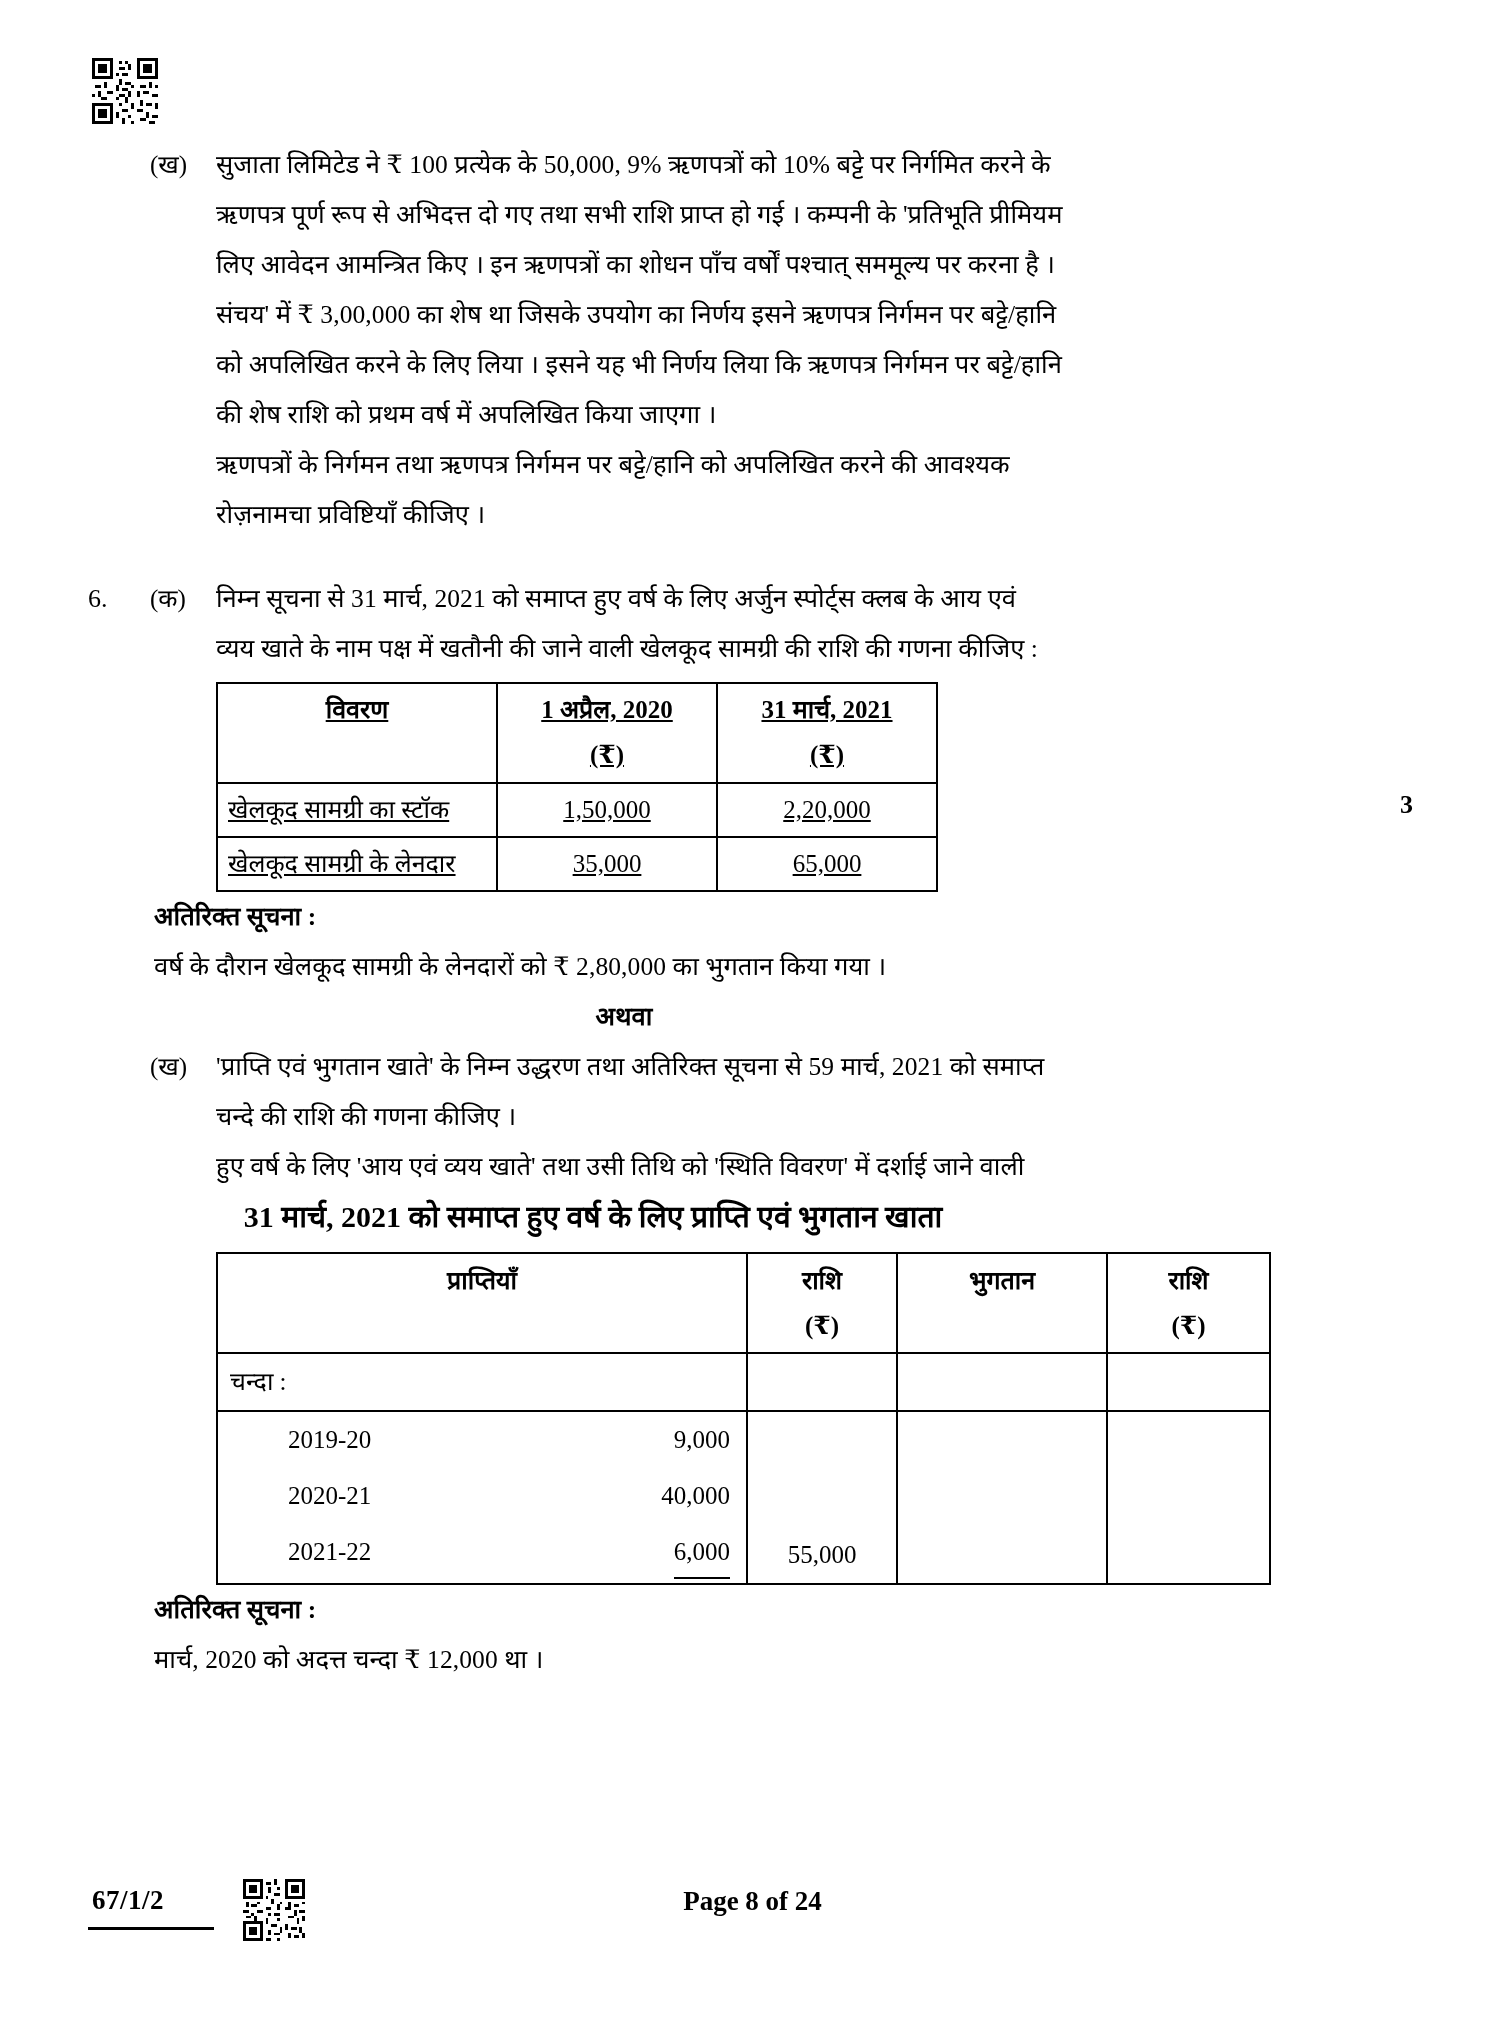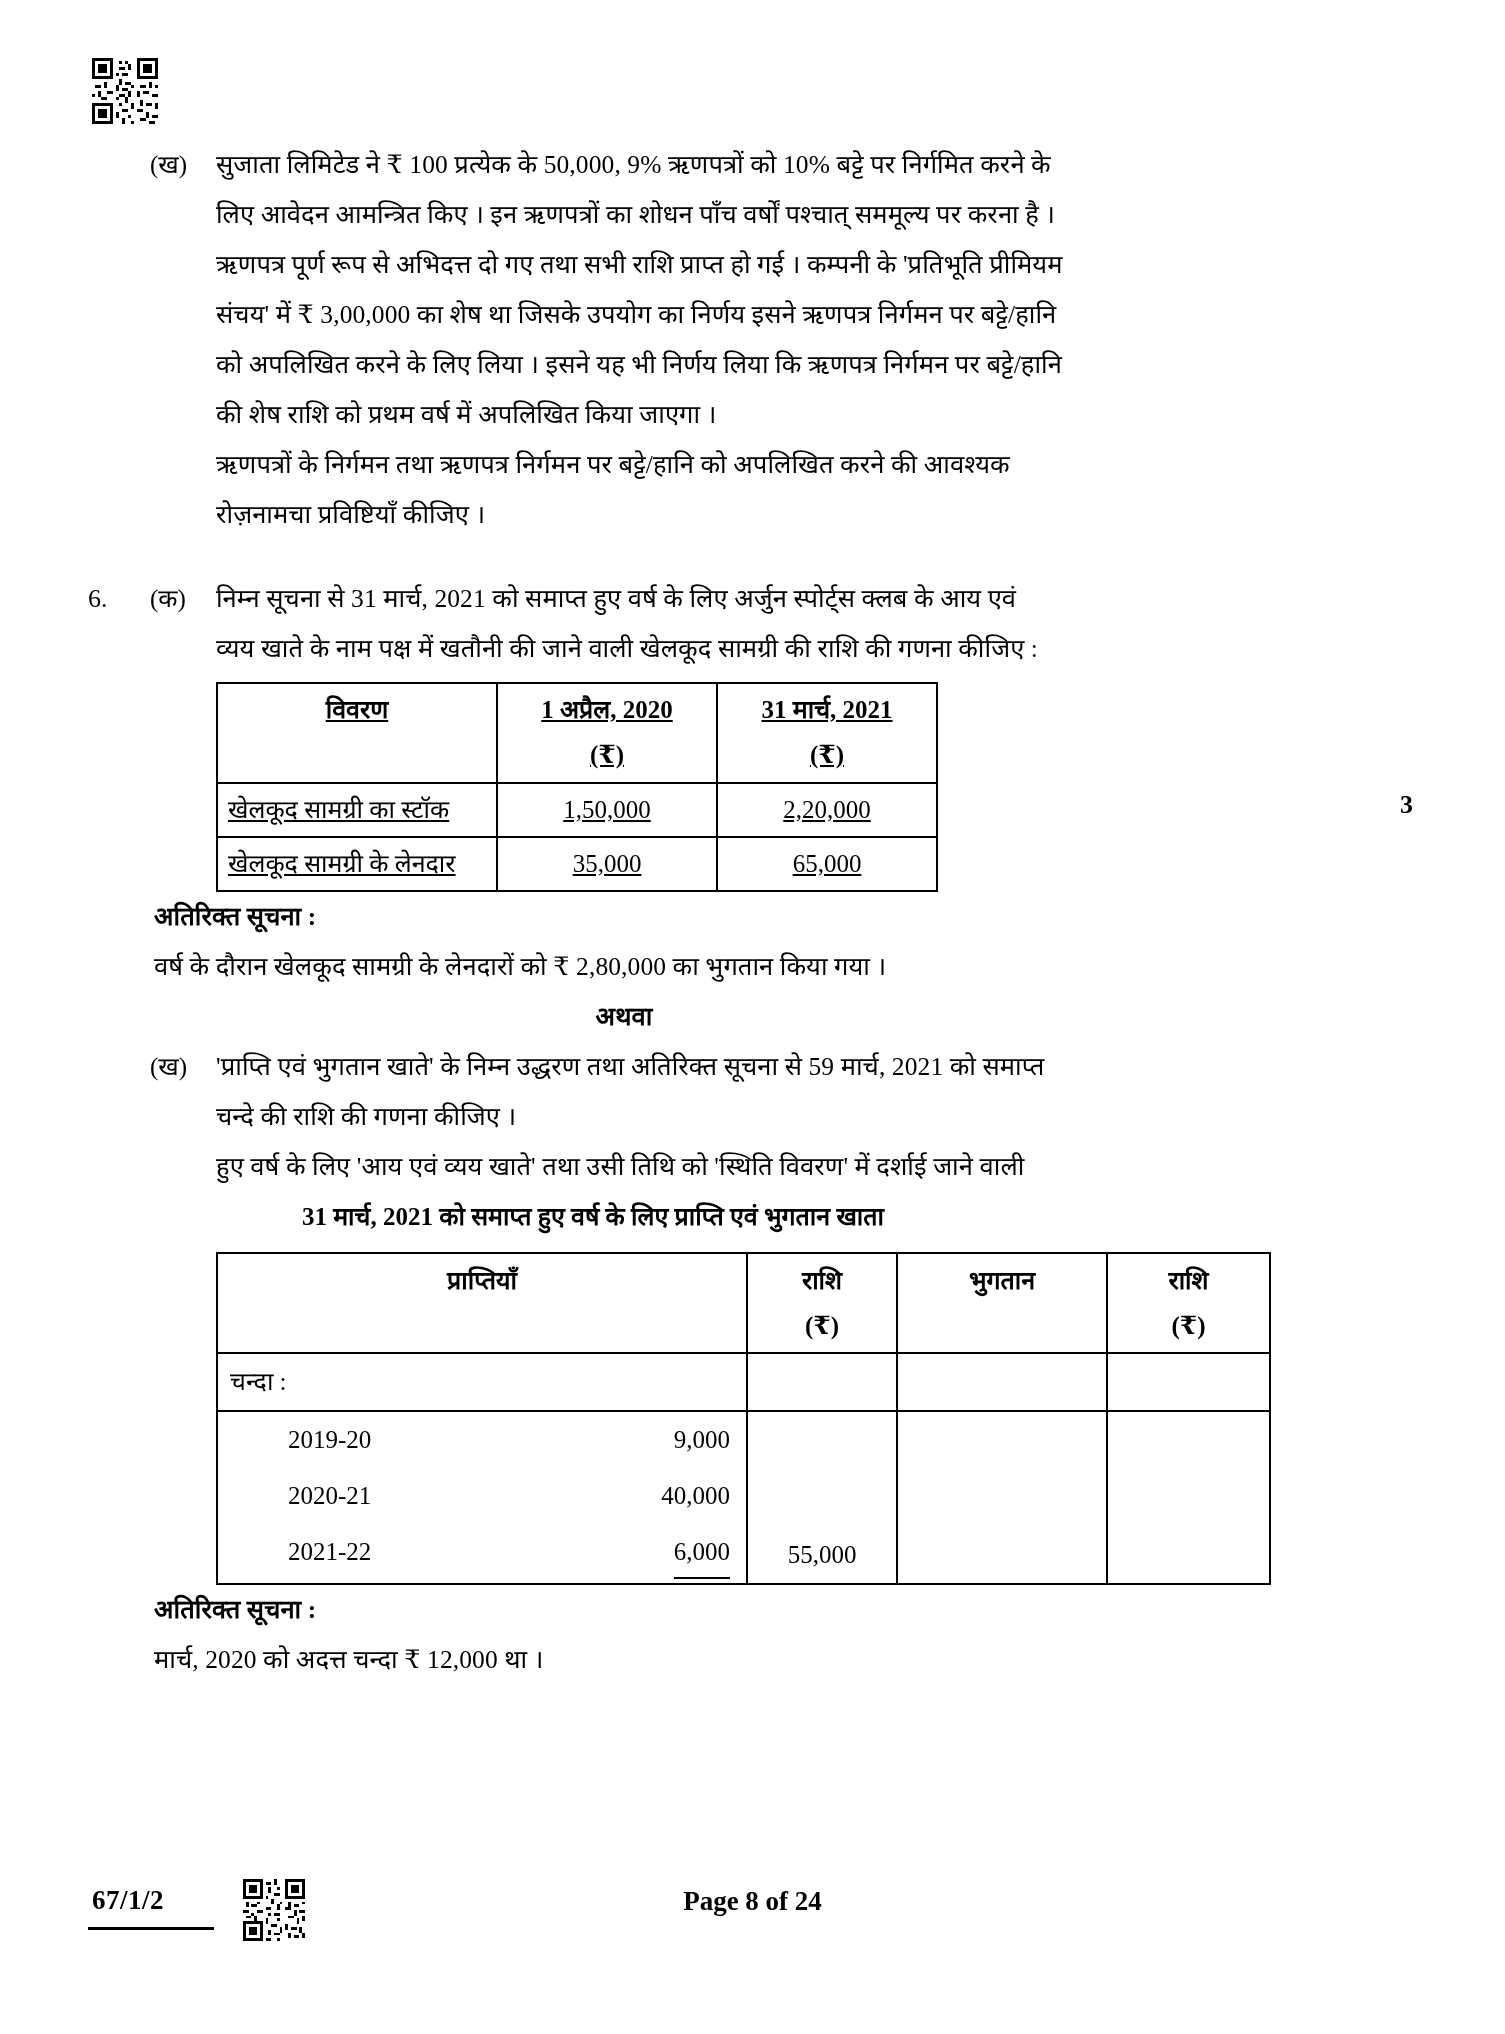--- a/index.html
+++ b/index.html
@@ -137,21 +137,21 @@
   #table-receipts td.amt { text-align: right; padding-right: 16px; }
   #table-receipts td.amt-ul span.u {
     border-bottom: 2px solid #000;
     padding-bottom: 1px;
     display: inline-block;
   }
   #table-receipts td.total { text-align: center; vertical-align: bottom; }
   #table-receipts td.blank { }
   .tbl-caption {
     text-align: center;
-    font-size: 25px;
+    font-size: 30px;
     font-weight: 700;
     line-height: 50px;
     width: 1010px;
     margin-left: 0;
   }
 
   
   .marks {
     position: absolute;
     font-size: 26px;
@@ -326,22 +326,22 @@
     </svg>
   </div>
 
   <div class="content">
 
     <div class="row">
       <div class="qnum"></div>
       <div class="qlabel">(ख)</div>
       <div class="qbody">
         <div class="para">सुजाता लिमिटेड ने ₹ 100 प्रत्येक के 50,000, 9% ऋणपत्रों को 10% बट्टे पर निर्गमित करने के</div>
+        <div class="para">ऋणपत्र पूर्ण रूप से अभिदत्त दो गए तथा सभी राशि प्राप्त हो गई । कम्पनी के 'प्रतिभूति प्रीमियम</div>
         <div class="para">लिए आवेदन आमन्त्रित किए । इन ऋणपत्रों का शोधन पाँच वर्षों पश्चात् सममूल्य पर करना है ।</div>
-        <div class="para">ऋणपत्र पूर्ण रूप से अभिदत्त दो गए तथा सभी राशि प्राप्त हो गई । कम्पनी के 'प्रतिभूति प्रीमियम</div>
         <div class="para">संचय' में ₹ 3,00,000 का शेष था जिसके उपयोग का निर्णय इसने ऋणपत्र निर्गमन पर बट्टे/हानि</div>
         <div class="para">को अपलिखित करने के लिए लिया । इसने यह भी निर्णय लिया कि ऋणपत्र निर्गमन पर बट्टे/हानि</div>
         <div class="para nojust">की शेष राशि को प्रथम वर्ष में अपलिखित किया जाएगा ।</div>
         <div class="para">ऋणपत्रों के निर्गमन तथा ऋणपत्र निर्गमन पर बट्टे/हानि को अपलिखित करने की आवश्यक</div>
         <div class="para nojust">रोज़नामचा प्रविष्टियाँ कीजिए ।</div>
       </div>
     </div>
 
     <div class="spacer-md"></div>
 

